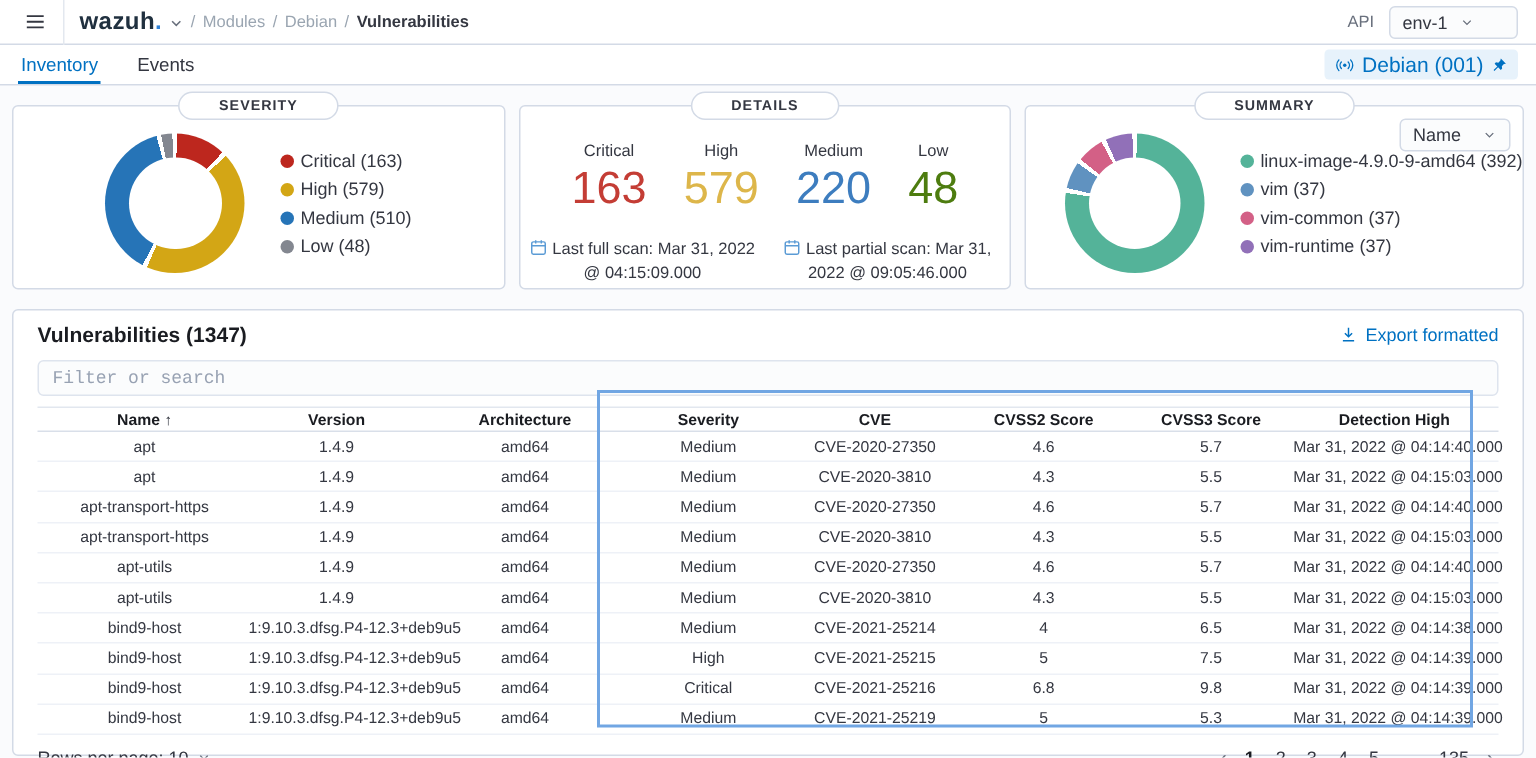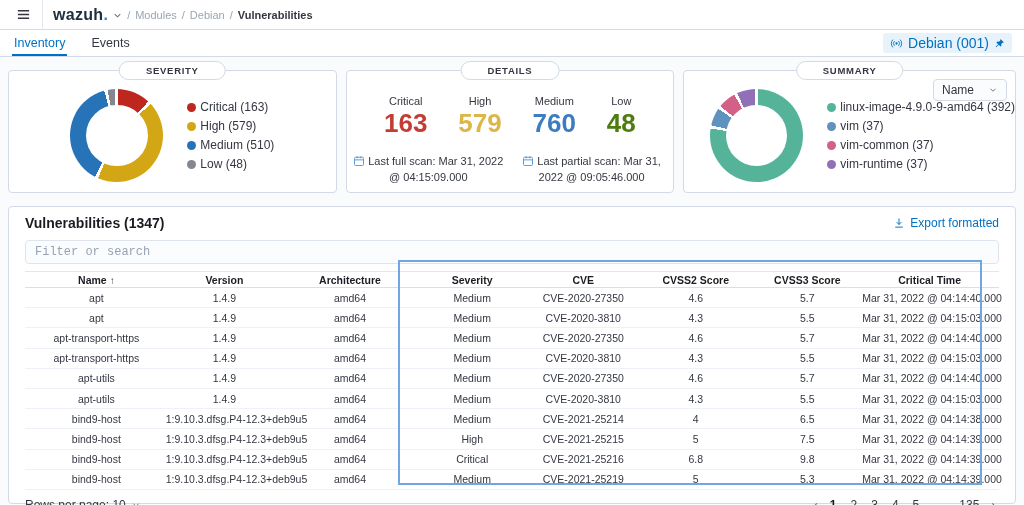--- a/index.html
+++ b/index.html
@@ -40,21 +40,21 @@
   .donut::after { content:""; position:absolute; inset:17%; border-radius:50%; background:#fff; }
   .legend { display:flex; flex-direction:column; gap:5px; }
   .legend-item { display:flex; align-items:center; gap:4px; cursor:pointer; }
   .legend-item .dot { width:9px; height:9px; border-radius:50%; flex:0 0 auto; }
   .legend-label { font-size:12px; color:#343741; white-space:nowrap; }
 
   .details-body { padding-top:24px; }
   .stats-row { display:flex; justify-content:space-around; padding:0 22px; }
   .stat { text-align:center; }
   .stat-label { font-size:11px; color:#343741; margin-bottom:2px; }
-  .stat-value { font-size:26px; line-height:1.15; font-weight:700; }
+  .stat-value { font-size:30px; line-height:1.15; font-weight:400; }
   .scans-row { display:flex; margin-top:10px; }
   .scan { flex:1; text-align:center; font-size:11px; color:#343741; line-height:1.5; }
   .scan-inner { max-width:205px; margin:4px auto; }
   .scan svg { vertical-align:-2px; margin-right:3px; }
 
   .summary-select { position:absolute; top:8px; right:8px; width:74px; justify-content:space-between; z-index:2; }
   .summary-body { padding-left:26px; }
   .summary-legend .legend-label { font-size:12px; }
 
   
@@ -106,20 +106,29 @@
         <path d="M4 6l4 4 4-4" fill="none" stroke="#69707d" stroke-width="1.5"></path>
       </svg>
   </span>
   <span class="crumbs">
     <span>/</span>
     <span>Modules</span>
     <span>/</span>
     <span>Debian</span>
     <span>/</span>
     <span class="crumb-current">Vulnerabilities</span>
+  </span>
+  <span class="topbar-right">
+    <span class="api-label">API</span>
+    <span class="select-box" style="width:86px;">
+      <span>env-1</span>
+      <svg width="10" height="10" viewBox="0 0 16 16">
+          <path d="M4 6l4 4 4-4" fill="none" stroke="#69707d" stroke-width="1.5"></path>
+        </svg>
+    </span>
   </span>
 </div>
 
 <div class="tabbar">
   <span class="tab active">Inventory</span>
   <span class="tab">Events</span>
   <span class="agent-badge">
     <svg width="13" height="13" viewBox="0 0 16 16">
       <circle cx="8" cy="8" r="1.4" fill="#0071c2"></circle>
       <path d="M5.2 5.4a3.8 3.8 0 0 0 0 5.2M3.2 3.6a6.4 6.4 0 0 0 0 8.8M10.8 5.4a3.8 3.8 0 0 1 0 5.2M12.8 3.6a6.4 6.4 0 0 1 0 8.8" fill="none" stroke="#0071c2" stroke-width="1.1" stroke-linecap="round"></path>
@@ -165,21 +174,21 @@
           <div class="stat">
             <div class="stat-label">Critical</div>
             <div class="stat-value" style="color: rgb(196, 61, 53);">163</div>
           </div>
           <div class="stat">
             <div class="stat-label">High</div>
             <div class="stat-value" style="color: rgb(221, 182, 74);">579</div>
           </div>
           <div class="stat">
             <div class="stat-label">Medium</div>
-            <div class="stat-value" style="color: rgb(61, 125, 191);">760</div>
+            <div class="stat-value" style="color: rgb(61, 125, 191);">220</div>
           </div>
           <div class="stat">
             <div class="stat-label">Low</div>
             <div class="stat-value" style="color: #4d7c0f;">48</div>
           </div>
         </div>
       <div class="scans-row">
         <div class="scan">
           <div class="scan-inner"><svg width="12" height="12" viewBox="0 0 16 16" style="display:inline">
                 <rect x="2" y="3" width="12" height="11" rx="1.5" fill="none" stroke="#5b9bd5" stroke-width="1.3"></rect>
@@ -242,21 +251,21 @@
   <input class="search-input" type="text" placeholder="Filter or search" style="">
 
   <div class="grid-cols thead">
       <div class="th">Name<span class="sort-arrow">↑</span></div>
       <div class="th">Version</div>
       <div class="th">Architecture</div>
       <div class="th">Severity</div>
       <div class="th">CVE</div>
       <div class="th">CVSS2 Score</div>
       <div class="th">CVSS3 Score</div>
-      <div class="th">Critical Time</div>
+      <div class="th">Detection High</div>
     </div>
   <div>
       <div class="grid-cols t-row">
         <div class="td">apt</div>
         <div class="td">1.4.9</div>
         <div class="td">amd64</div>
         <div class="td">Medium</div>
         <div class="td">CVE-2020-27350</div>
         <div class="td">4.6</div>
         <div class="td">5.7</div>

